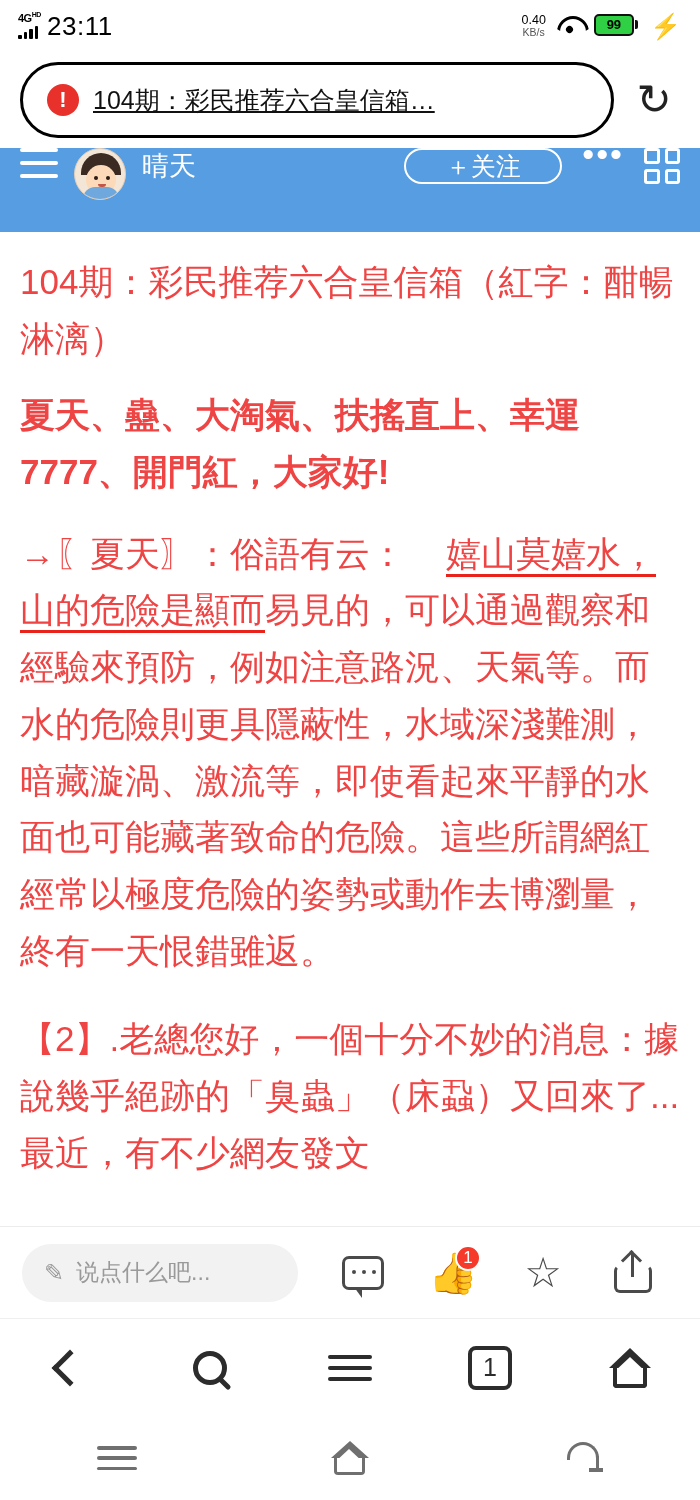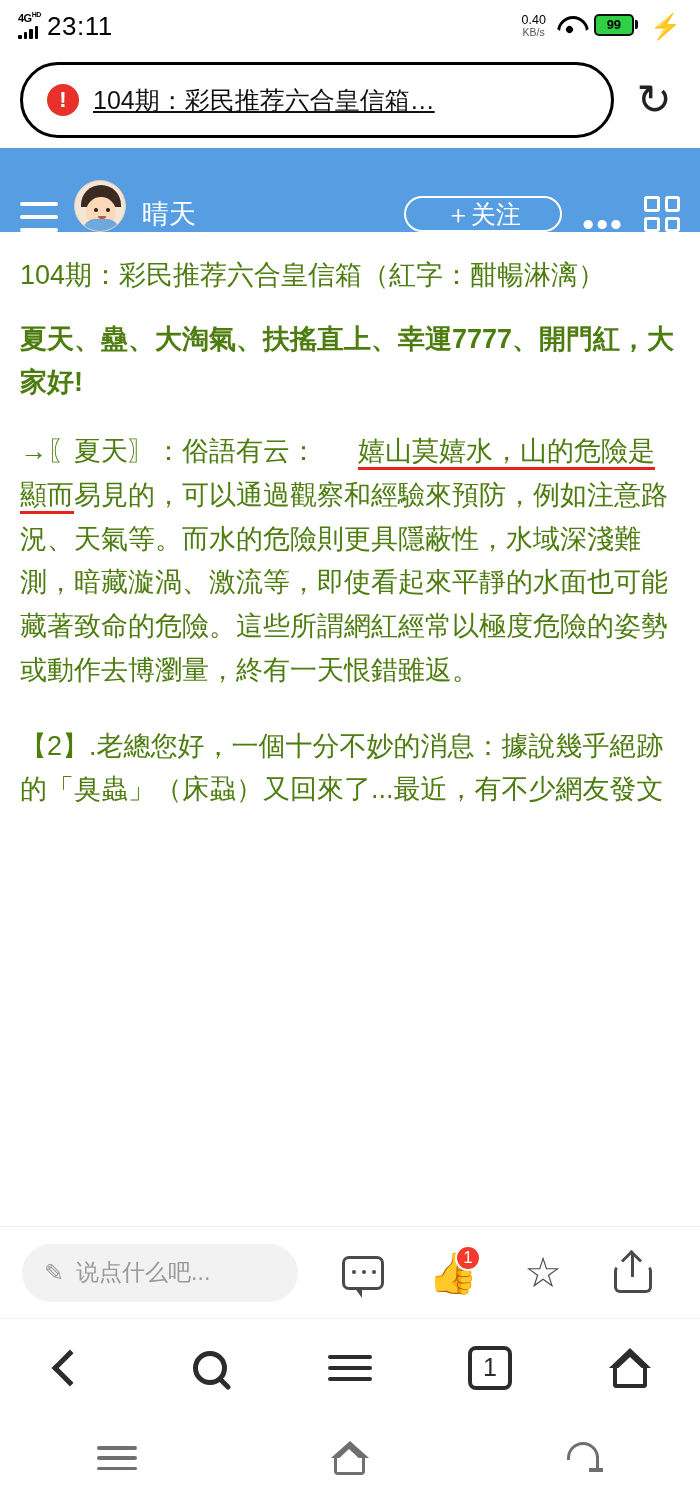--- a/index.html
+++ b/index.html
@@ -71,21 +71,21 @@
     font-size:25px; color:#111; white-space:nowrap; overflow:hidden; text-overflow:ellipsis;text-decoration:underline;
   }
   .reload {
     width:52px; height:52px; flex:0 0 52px;
     display:flex; align-items:center; justify-content:center;
     color:#222; font-size:42px; line-height:1;
   }
 
   
   .appbar {
-    flex:0 0 84px; background:#579de2; display:flex; align-items:flex-end;
+    flex:0 0 84px; background:#579de2; display:flex; align-items:flex-start;
     padding:0 20px; gap:16px; color:#fff;
   }
   .hamburger { width:38px; height:30px; display:flex; flex-direction:column; justify-content:space-between; }
   .hamburger span { display:block; height:4px; background:#fff; border-radius:2px; }
   .hamburger span:nth-child(1){width:38px;}
   .hamburger span:nth-child(2){width:38px;}
   .hamburger span:nth-child(3){width:38px;}
   .avatar {
     width:52px; height:52px; border-radius:50%; background:#f4e6d7;
     position:relative; overflow:hidden; flex:0 0 52px; border:1px solid #e2cdb7;
@@ -105,21 +105,21 @@
   }
   .dots { font-size:34px; letter-spacing:2px; line-height:0.4; color:#fff; padding:0 4px; }
   .grid-icon { width:36px; height:36px; display:grid; grid-template-columns:1fr 1fr; grid-template-rows:1fr 1fr; gap:5px; }
   .grid-icon i { border:3px solid #fff; border-radius:3px; display:block; }
 
   
   .content {
     flex:1 1 auto; padding:22px 20px 0 20px; overflow:hidden; position:relative;
     background:#fff;
   }
-  .content p { font-size:27px; line-height:1.62; color:#4d7c0f; }
+  .content p { font-size:35px; line-height:1.62; color:#ef4444; }
   .p-title { margin-bottom:20px; }
   .p-sub { margin-bottom:34px; }
   .p-red { color:#e8231b; font-weight:bold; margin-bottom:25px; }
   .p-q { margin-bottom:32px; }
   .p-blue { color:#1c39c4; margin-bottom:32px; }
   .u-red { border-bottom:3px solid #e8231b; padding-bottom:1px;margin-left:41px; }
   .p-cut { margin-bottom:0; }
   .fade {
     position:absolute; left:0; right:0; bottom:0; height:46px;
     background: linear-gradient(to bottom, rgba(255,255,255,0), #fff 78%);

